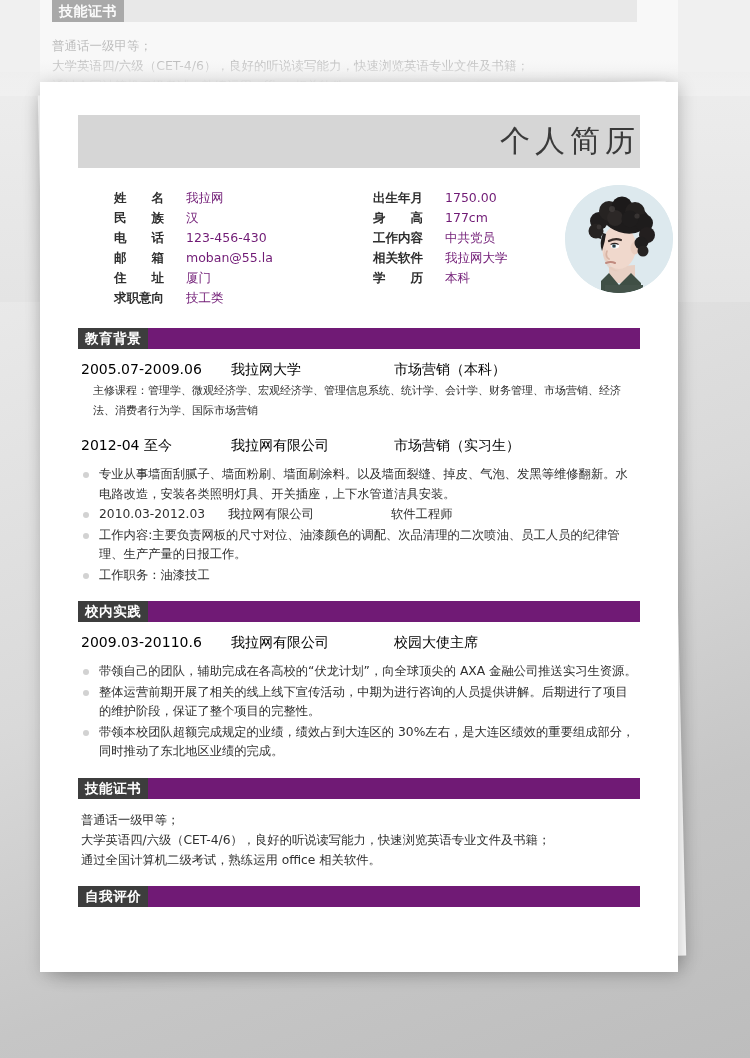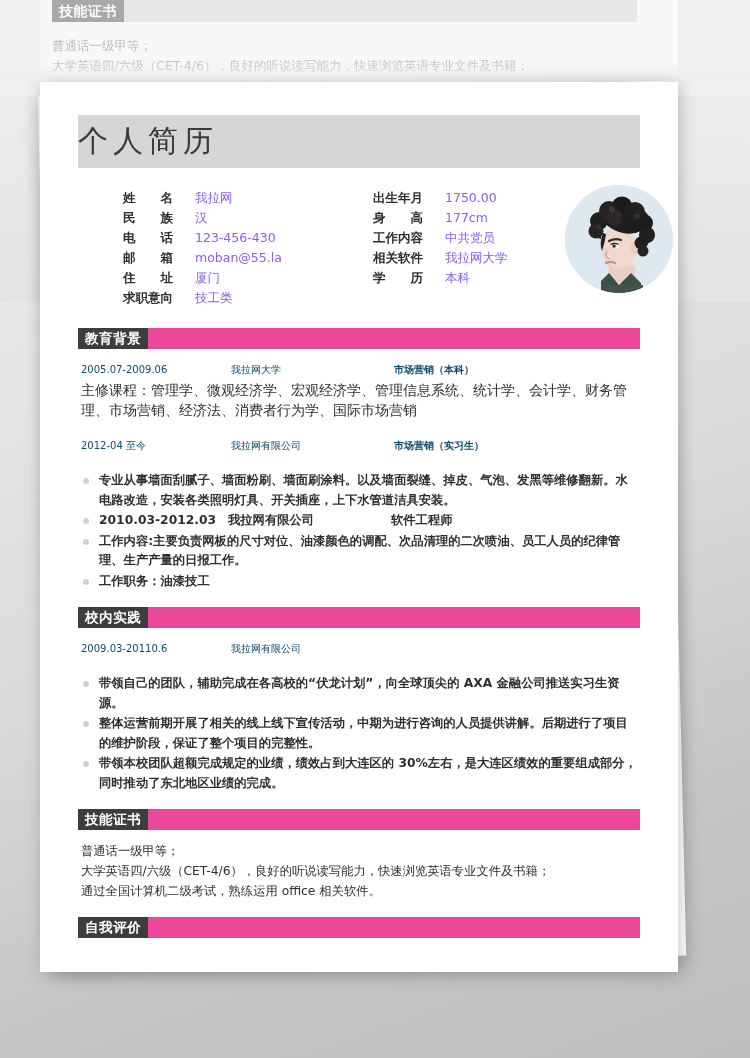--- a/index.html
+++ b/index.html
@@ -105,61 +105,61 @@
     width: 562px;
   }
 
   
   .title-banner {
     width: 562px;
     height: 53px;
     background: #d6d6d6;
     display: flex;
     align-items: center;
-    justify-content: flex-start;
+    justify-content: flex-end;
   }
   .title-banner .title-text {
     font-size: 30px;
     color: #3a3a3a;
     letter-spacing: 5px;
     font-weight: 400;
   }
 
   
   .info-wrap {
     position: relative;
     margin-top: 22px;
     height: 122px;
   }
   .info-col {
     position: absolute;
     top: 0;
   }
-  .info-col.left  { left: 45px; }
+  .info-col.left  { left: 36px; }
   .info-col.right { left: 295px; }
 
   .info-row {
     display: flex;
     align-items: baseline;
     height: 20px;
     margin-bottom: 0px;
   }
   .info-label {
     width: 58px;
     font-size: 12.5px;
     font-weight: bold;
     color: #2e2e2e;
     display: flex;
     justify-content: space-between;
     white-space: nowrap;
   }
   .info-value {
     margin-left: 14px;
     font-size: 12.5px;
-    color: #8b5cf6;
+    color: #701a75;
     white-space: nowrap;
   }
 
   .avatar {
     position: absolute;
     left: 487px;
     top: -5px;
     width: 108px;
     height: 108px;
     border-radius: 50%;
@@ -167,57 +167,58 @@
     background: #dbe8ec;
   }
   .avatar svg { display: block; width: 108px; height: 108px; }
 
   
   .sec-hdr {
     display: flex;
     align-items: stretch;
     width: 562px;
     height: 21px;
-    background: #ec4899;
+    background: #701a75;
     margin-bottom: 11px;
   }
   .sec-hdr .tagbox {
     background: #3d3d3d;
     color: #ffffff;
     font-size: 13.5px;
     font-weight: bold;
     line-height: 21px;
     padding: 0 7px;
     letter-spacing: 0.6px;
     white-space: nowrap;
   }
 
   .section { margin-top: 16px; }
 
   
   .row3 {
     display: flex;
-    font-size: 10px;
-    color: #0c4a6e;
+    font-size: 14px;
+    color: #000000;
     line-height: 19px;
     margin-bottom: 2px;
     padding-left: 3px;
   }
   .row3 .c1 { width: 150px; }
   .row3 .c2 { width: 163px; }
-  .row3 .c3 { flex: 1; font-weight: bold; }
+  .row3 .c3 { flex: 1; }
 
   .para {
-    font-size: 14px;
+    font-size: 11px;
     color: #2f2f2f;
     line-height: 19.5px;
     padding-left: 3px;
-  }
-
-  .bullets { margin-top: 16px; font-weight: bold; }
+    margin-left: 12px;
+  }
+
+  .bullets { margin-top: 10px; }
   .bullet {
     position: relative;
     padding-left: 21px;
     font-size: 12.3px;
     color: #2f2f2f;
     line-height: 19.5px;
     margin-bottom: 1px;
   }
   .bullet::before {
     content: "";
@@ -410,20 +411,21 @@
       </div>
     </div>
 
     <div class="section">
       <div class="sec-hdr">
         <span class="tagbox">校内实践</span>
       </div>
       <div class="row3">
         <span class="c1">2009.03-20110.6</span>
         <span class="c2">我拉网有限公司</span>
+        <span class="c3">校园大使主席</span>
       </div>
       <div class="bullets">
         <div class="bullet">带领自己的团队，辅助完成在各高校的“伏龙计划”，向全球顶尖的 AXA 金融公司推送实习生资源。</div>
         <div class="bullet">整体运营前期开展了相关的线上线下宣传活动，中期为进行咨询的人员提供讲解。后期进行了项目的维护阶段，保证了整个项目的完整性。</div>
         <div class="bullet">带领本校团队超额完成规定的业绩，绩效占到大连区的 30%左右，是大连区绩效的重要组成部分，同时推动了东北地区业绩的完成。</div>
       </div>
     </div>
 
     <div class="section">
       <div class="sec-hdr">

